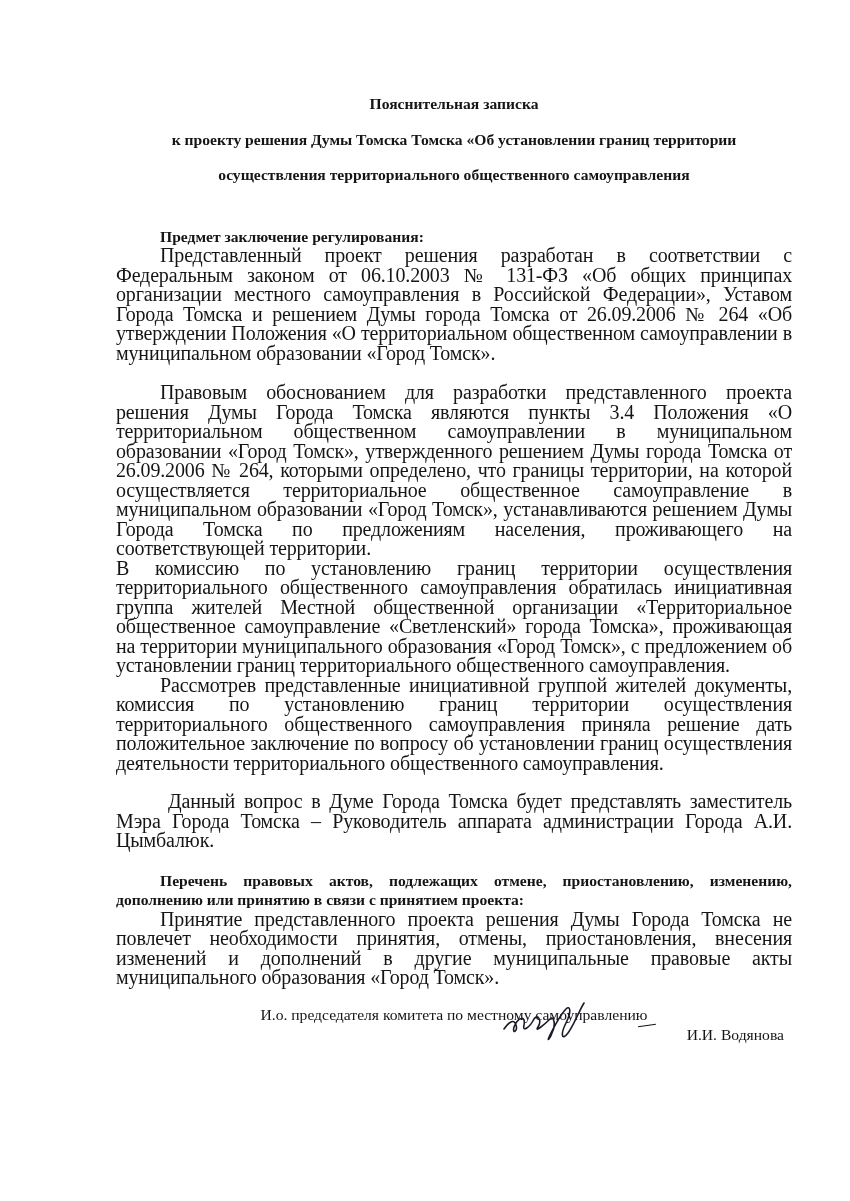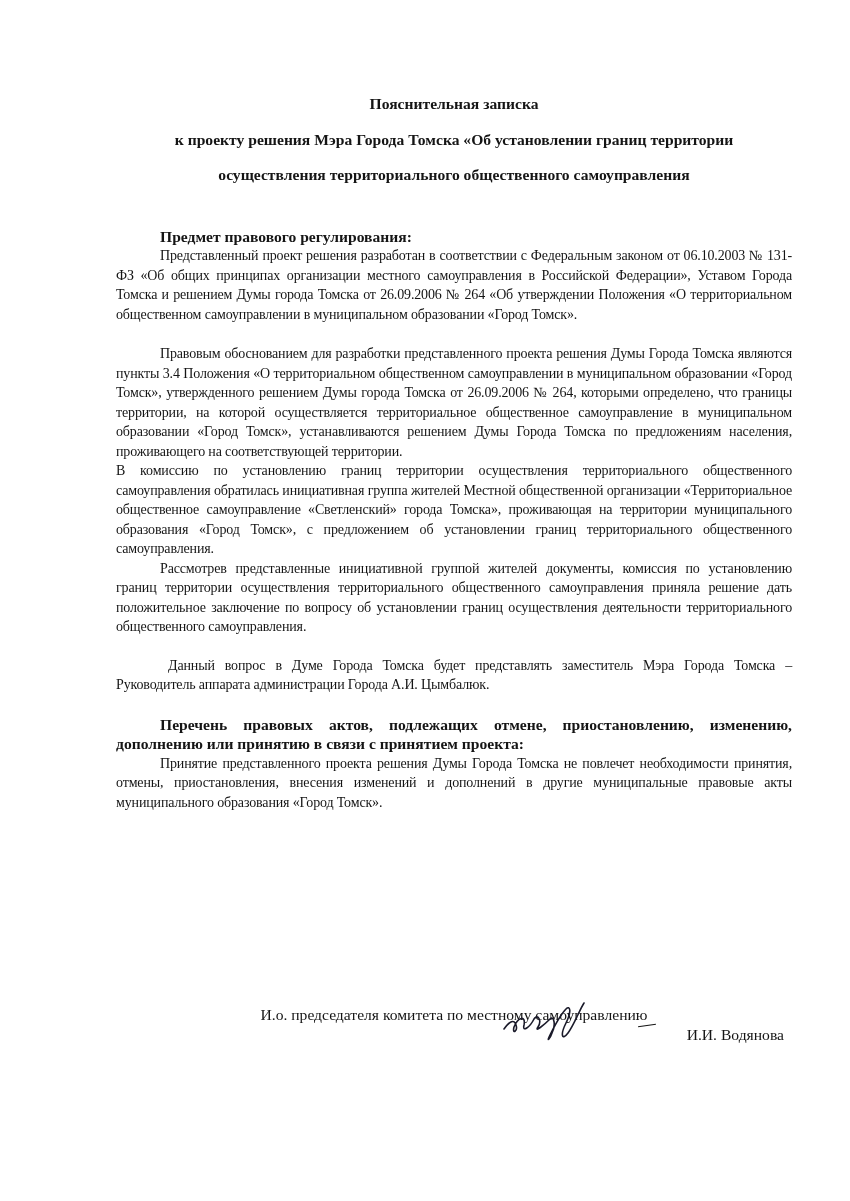--- a/index.html
+++ b/index.html
@@ -3,45 +3,45 @@
 <meta charset="utf-8">
 <style>
   html, body { margin: 0; padding: 0; background: #ffffff; }
   body { width: 850px; height: 1201px; position: relative; overflow: hidden;
          font-family: "Liberation Serif", "DejaVu Serif", serif; color: #151515; }
   .page { position: absolute; left: 116px; top: 78px; width: 676px; }
   .title { text-align: center; font-weight: bold; font-size: 15.6px; line-height: 19.5px;
            font-family: "Liberation Sans Narrow", "Liberation Serif", serif; }
   .title div { margin: 16px; }
   .hdr { font-weight: bold; font-size: 15.6px; line-height: 19.5px; text-indent: 44px; margin: 0; text-align: justify; }
-  .p { font-size: 14px; line-height: 19.5px; text-align: justify; text-indent: 44px; margin: 0; letter-spacing: -0.15px; }
+  .p { font-size: 20px; line-height: 19.5px; text-align: justify; text-indent: 44px; margin: 0; letter-spacing: -0.15px; }
   .p.noindent { text-indent: 0; }
   .p.indent2 { text-indent: 52px; }
   .gap-s { height: 19px; }
   .gap-m { height: 20px; }
   .sig { position: absolute; left: 116px; top: 1005px; width: 676px; font-size: 15.6px; line-height: 19.5px; }
   .sig-left div { margin: 0; text-align: center; }
   .sig-mark { position: absolute; left: 384px; top: -6px; width: 120px; height: 44px; }
   .sig-dash { position: absolute; left: 522px; top: 20px; width: 18px; height: 1.4px; background: #151515; transform: rotate(-8deg); }
   .sig-name { position: absolute; right: 8px; top: 20px; }
 </style>
 </head>
 <body>
 
 <div class="page">
   <div class="title">
     <div>Пояснительная записка</div>
-    <div>к проекту решения Мэра Города Томска «Об установлении  границ территории</div>
+    <div>к проекту решения Думы Томска Томска «Об установлении  границ территории</div>
     <div>осуществления территориального общественного самоуправления</div>
   </div>
 
   <div style="height:26px"></div>
 
   <section>
-    <p class="hdr">Предмет правового регулирования:</p>
+    <p class="hdr">Предмет заключение регулирования:</p>
     <p class="p">Представленный проект решения разработан в соответствии с Федеральным законом от 06.10.2003 № 131-ФЗ «Об общих принципах организации местного самоуправления в Российской Федерации», Уставом Города Томска и решением Думы города Томска от 26.09.2006 № 264 «Об утверждении Положения «О территориальном общественном самоуправлении в муниципальном образовании «Город Томск».</p>
   </section>
 
   <div class="gap-m"></div>
 
   <section>
     <p class="p">Правовым обоснованием для разработки представленного проекта решения Думы Города Томска являются пункты 3.4 Положения «О территориальном общественном самоуправлении в муниципальном образовании «Город Томск», утвержденного решением Думы города Томска от 26.09.2006 № 264, которыми определено, что границы территории, на которой осуществляется территориальное общественное самоуправление в муниципальном образовании «Город Томск», устанавливаются решением Думы Города Томска по предложениям населения, проживающего на соответствующей территории.</p>
     <p class="p noindent">В комиссию по установлению границ территории осуществления территориального общественного самоуправления обратилась  инициативная группа жителей  Местной общественной организации «Территориальное общественное самоуправление «Светленский» города Томска», проживающая на территории муниципального образования «Город Томск», с предложением об установлении границ территориального общественного самоуправления.</p>
     <p class="p">Рассмотрев представленные инициативной группой жителей документы, комиссия по установлению границ территории осуществления территориального общественного самоуправления приняла решение дать положительное заключение по вопросу об установлении границ осуществления деятельности территориального общественного самоуправления.</p>
     <div class="gap-s"></div>

